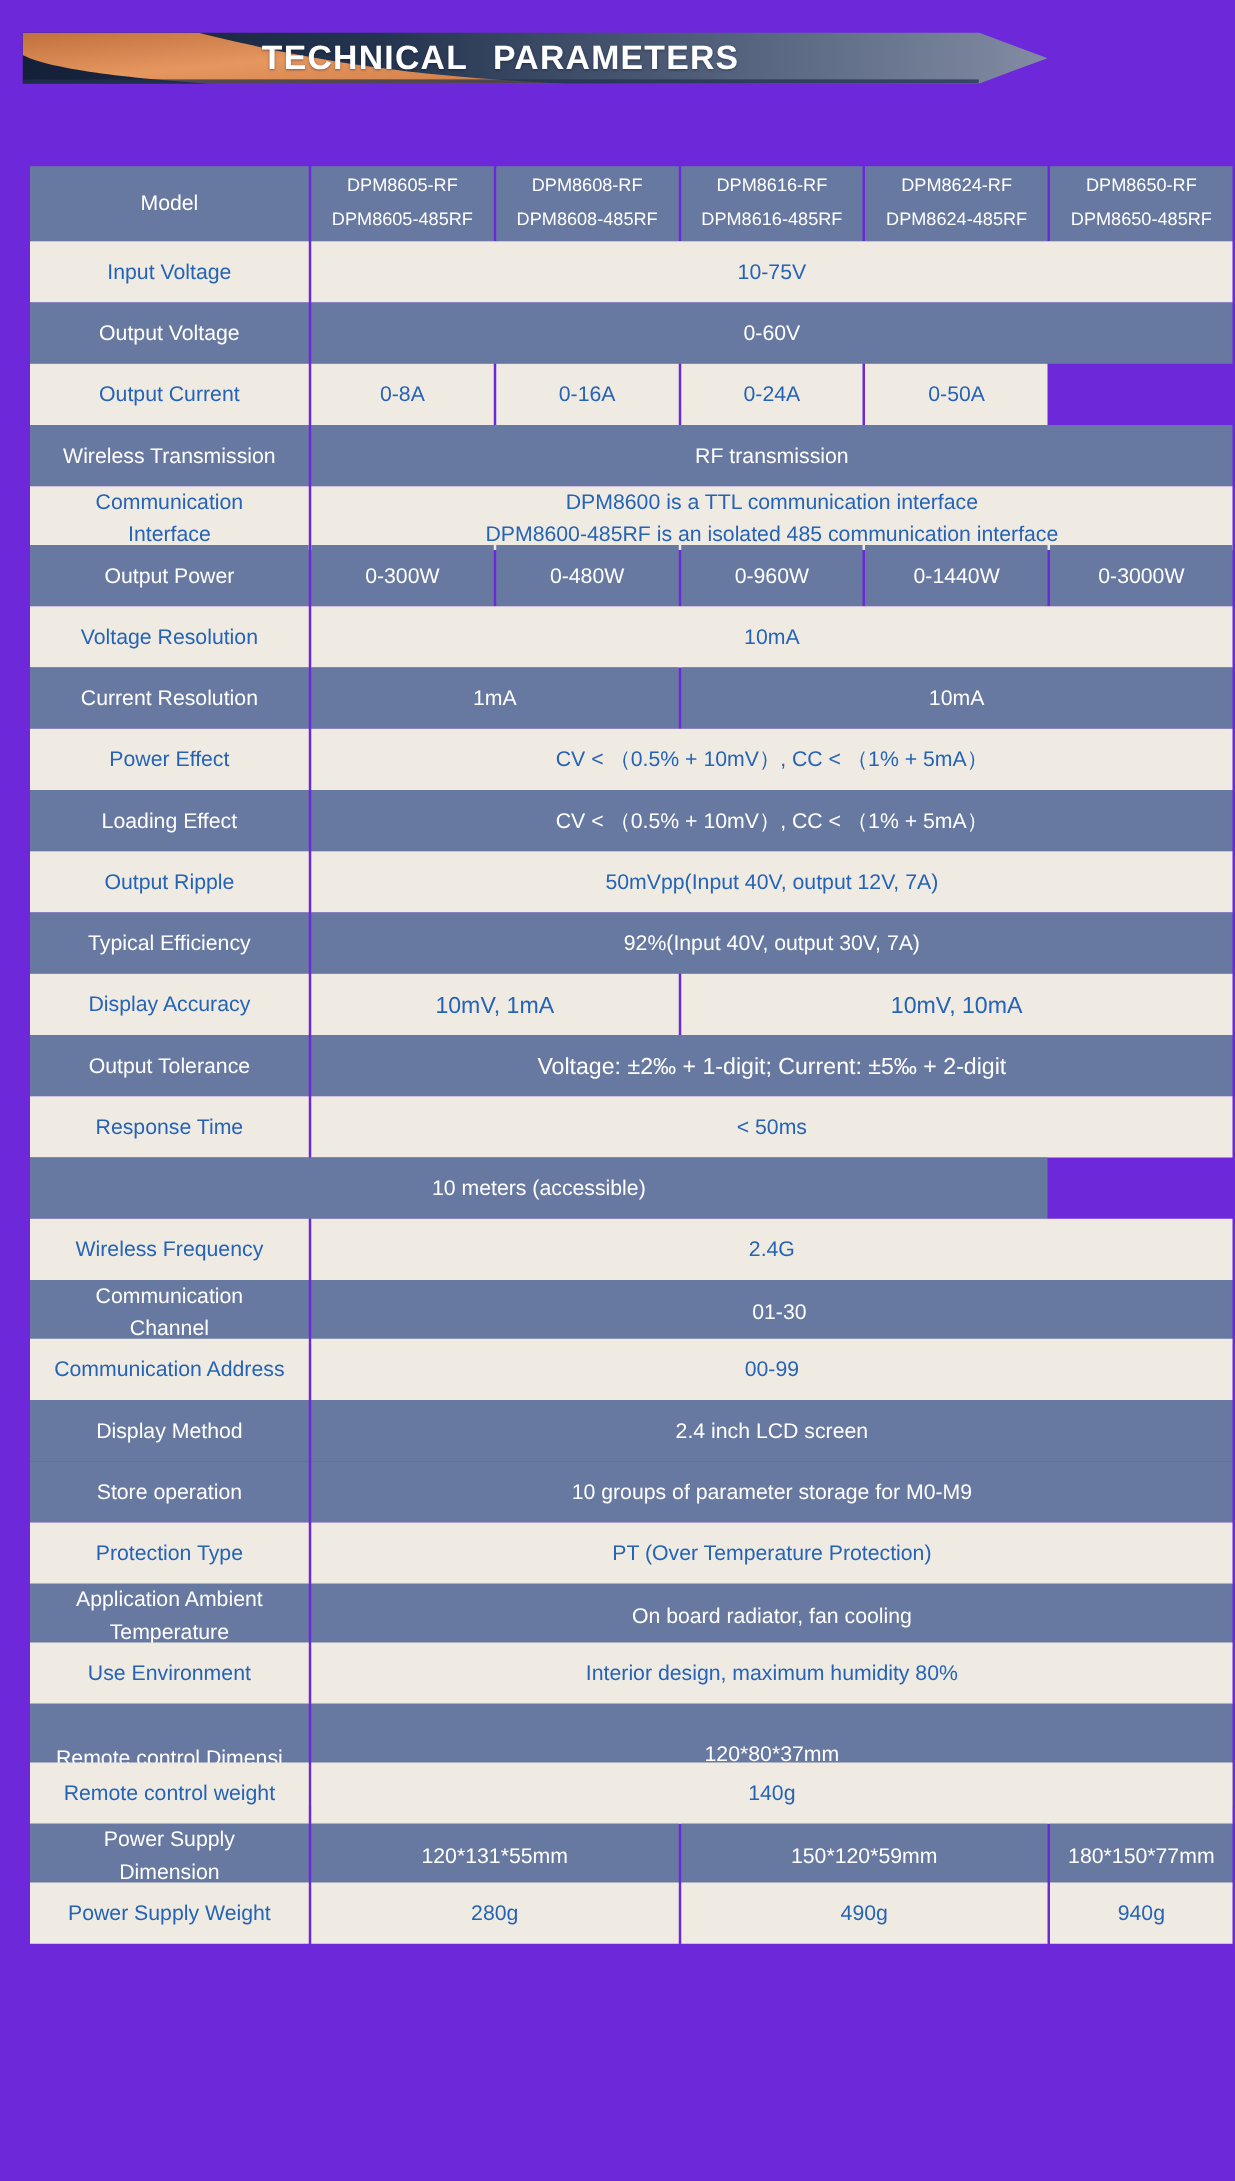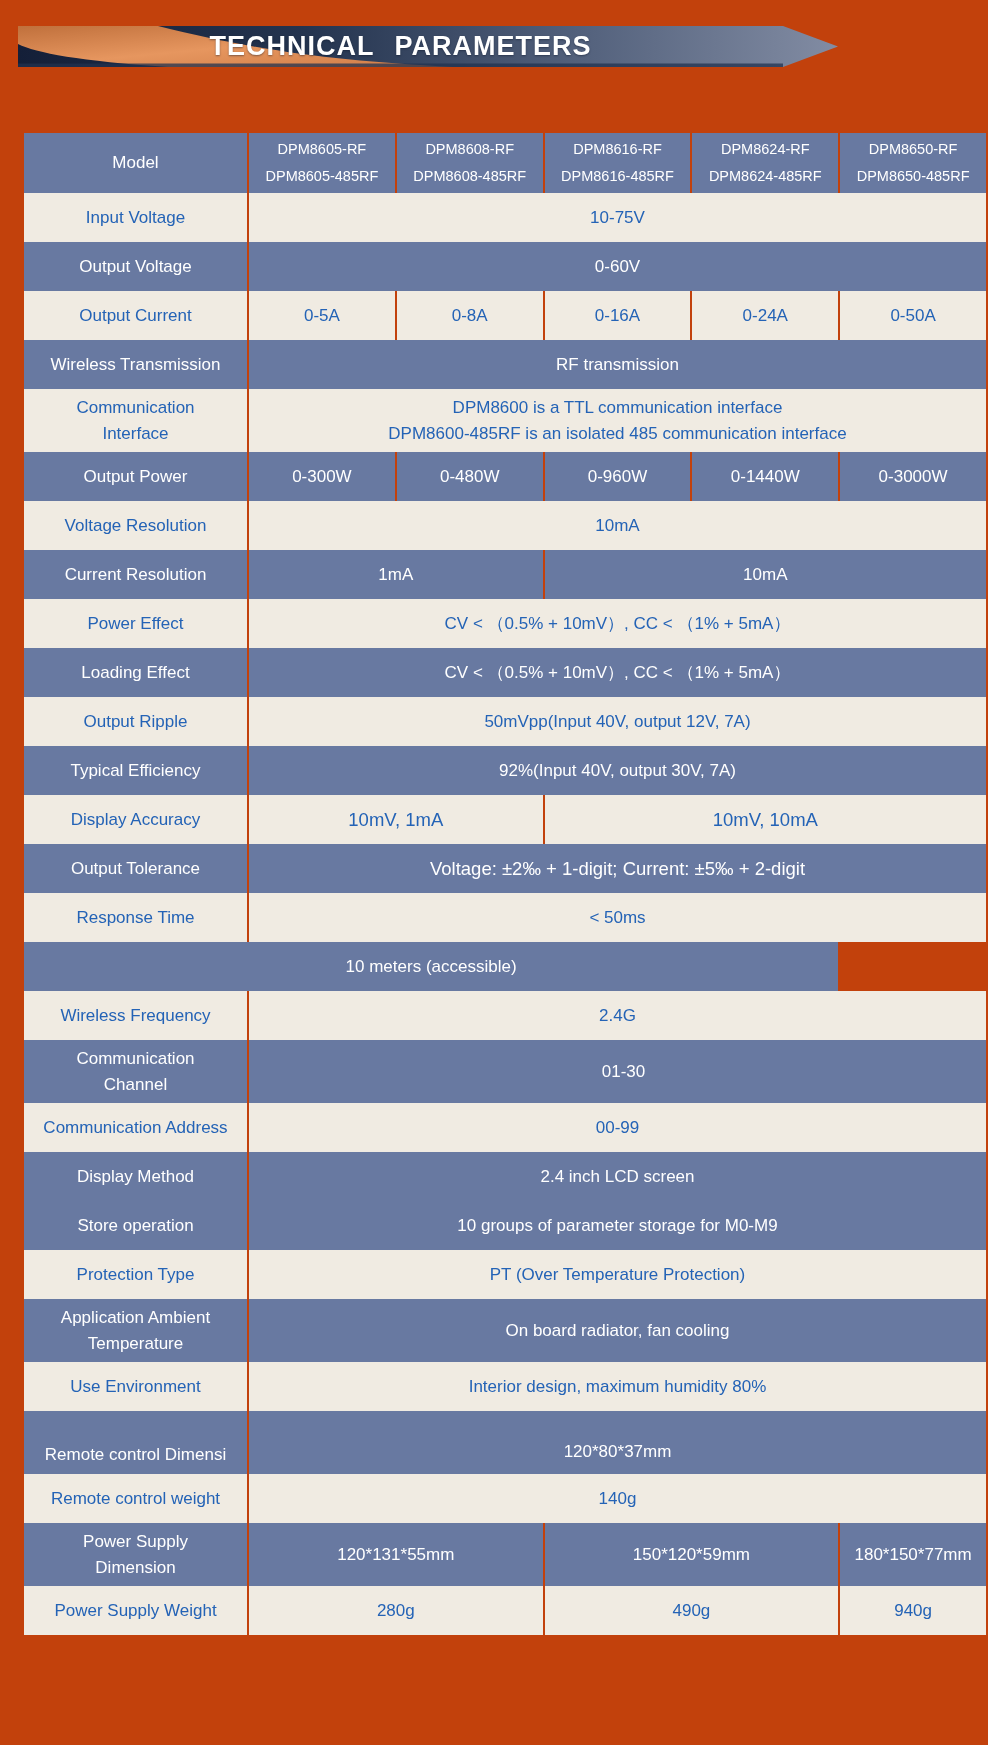--- a/index.html
+++ b/index.html
@@ -1,19 +1,19 @@
 <!DOCTYPE html>
 <html><head>
 <meta charset="utf-8">
 <style>
   html,body{margin:0;padding:0;background:#ffffff;}
   .page{
     position:relative;
     width:988px;height:1745px;
-    background:#c2410c;
+    background:#6d28d9;
     font-family:"Liberation Sans", sans-serif;
     overflow:hidden;
   }
 
   
   .banner{position:absolute;left:18px;top:26px;width:820px;height:41px;}
   .banner svg{display:block;}
   .banner-title{
     position:absolute;left:0;top:0;width:765px;height:41px;
     line-height:41px;text-align:center;
@@ -27,21 +27,21 @@
   .ptable{
     position:absolute;left:24px;top:133px;width:962px;
     display:flex;flex-direction:column;gap:0;
   }
   .row{
     display:grid;
     grid-template-columns:223px repeat(5,1fr);
     gap:2px;
     height:49px;
   }
-  .row.tall{height:63px;}
+  .row.tall{height:47px;}
   .row.header-row{height:60px;}
   .c{
     display:flex;flex-direction:column;
     align-items:center;justify-content:center;
     text-align:center;
     font-size:17px;
     line-height:1.5;
     padding:0 4px;
     box-sizing:border-box;
   }
@@ -117,21 +117,20 @@
       <div class="row">
         <div class="c blue">
           <div class="lbl-inner">Output Voltage</div>
         </div>
         <div class="c blue" style="grid-column: span 5;">0-60V</div>
       </div>
       <div class="row">
         <div class="c cream">
           <div class="lbl-inner">Output Current</div>
         </div>
-        <div class="c cream">0-5A</div>
         <div class="c cream">0-8A</div>
         <div class="c cream">0-16A</div>
         <div class="c cream">0-24A</div>
         <div class="c cream">0-50A</div>
       </div>
       <div class="row">
         <div class="c blue">
           <div class="lbl-inner">Wireless Transmission</div>
         </div>
         <div class="c blue" style="grid-column: span 5;">RF transmission</div>

